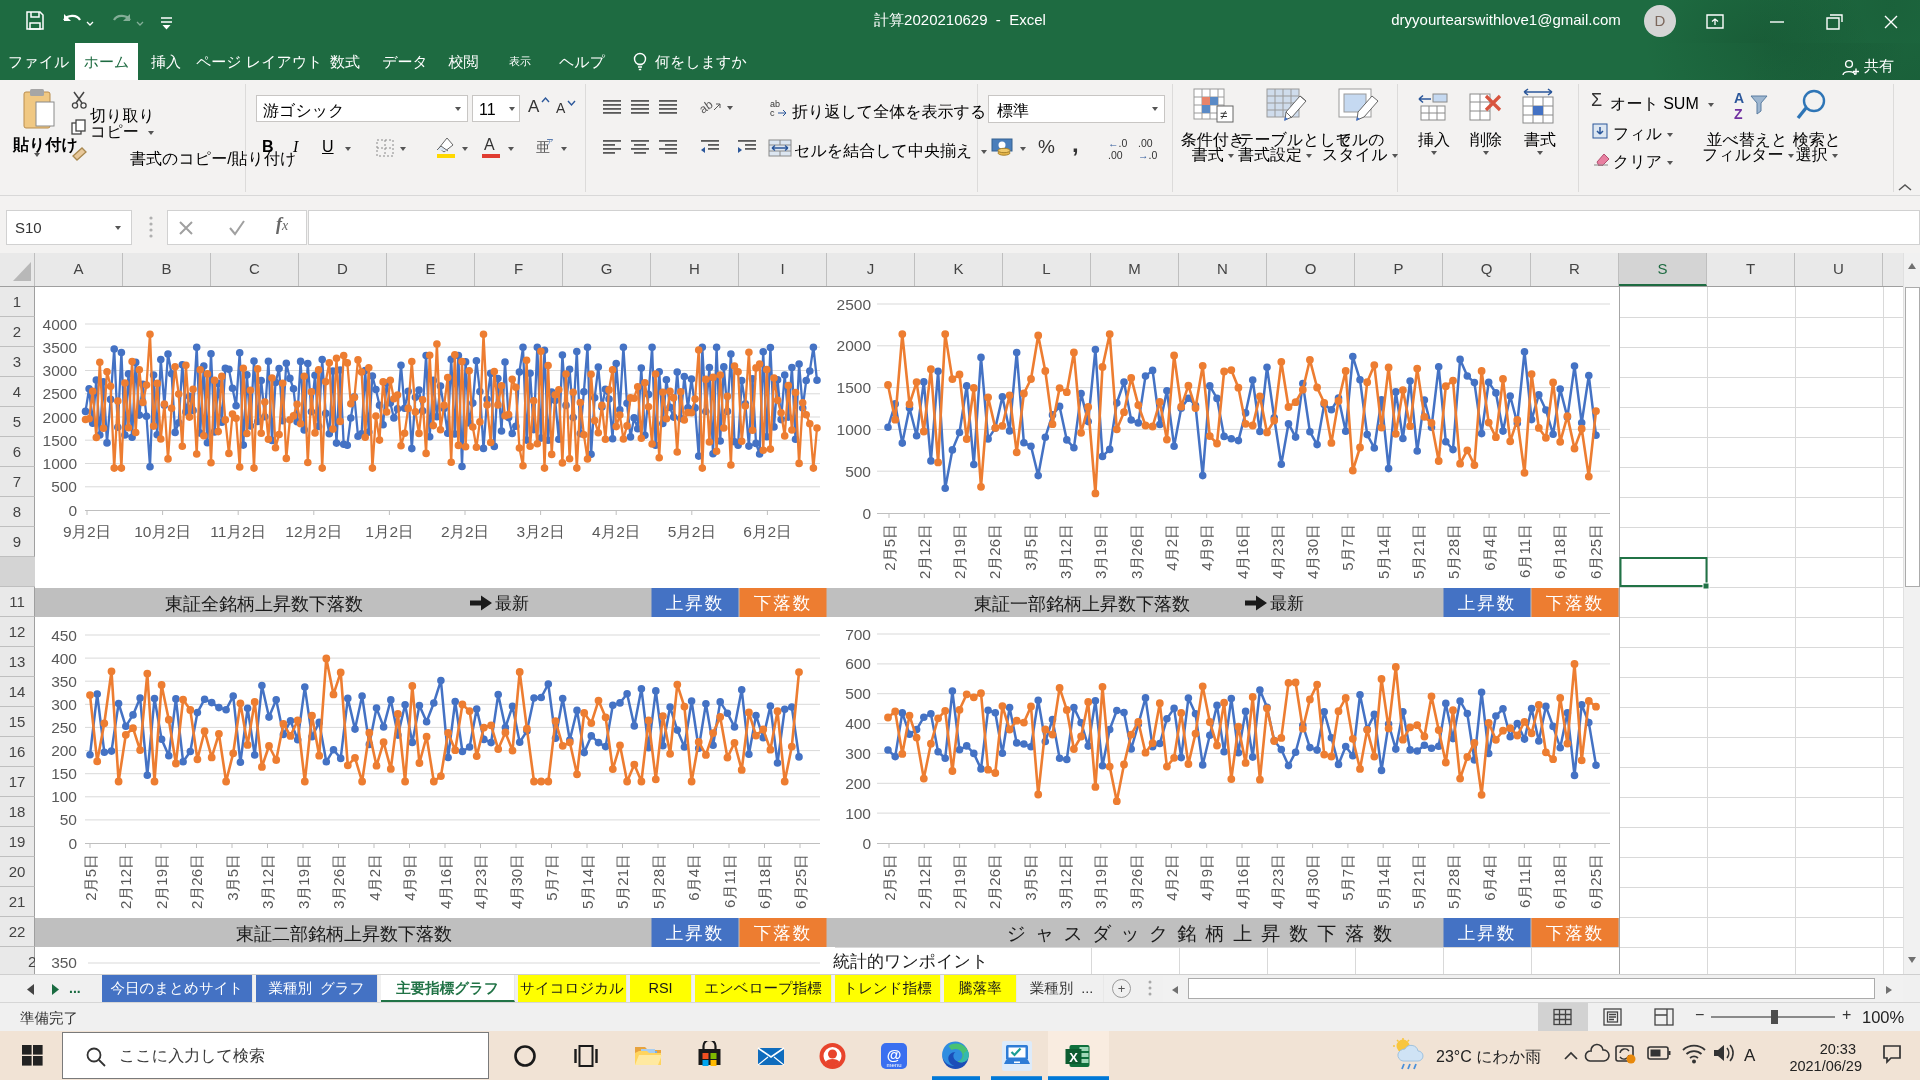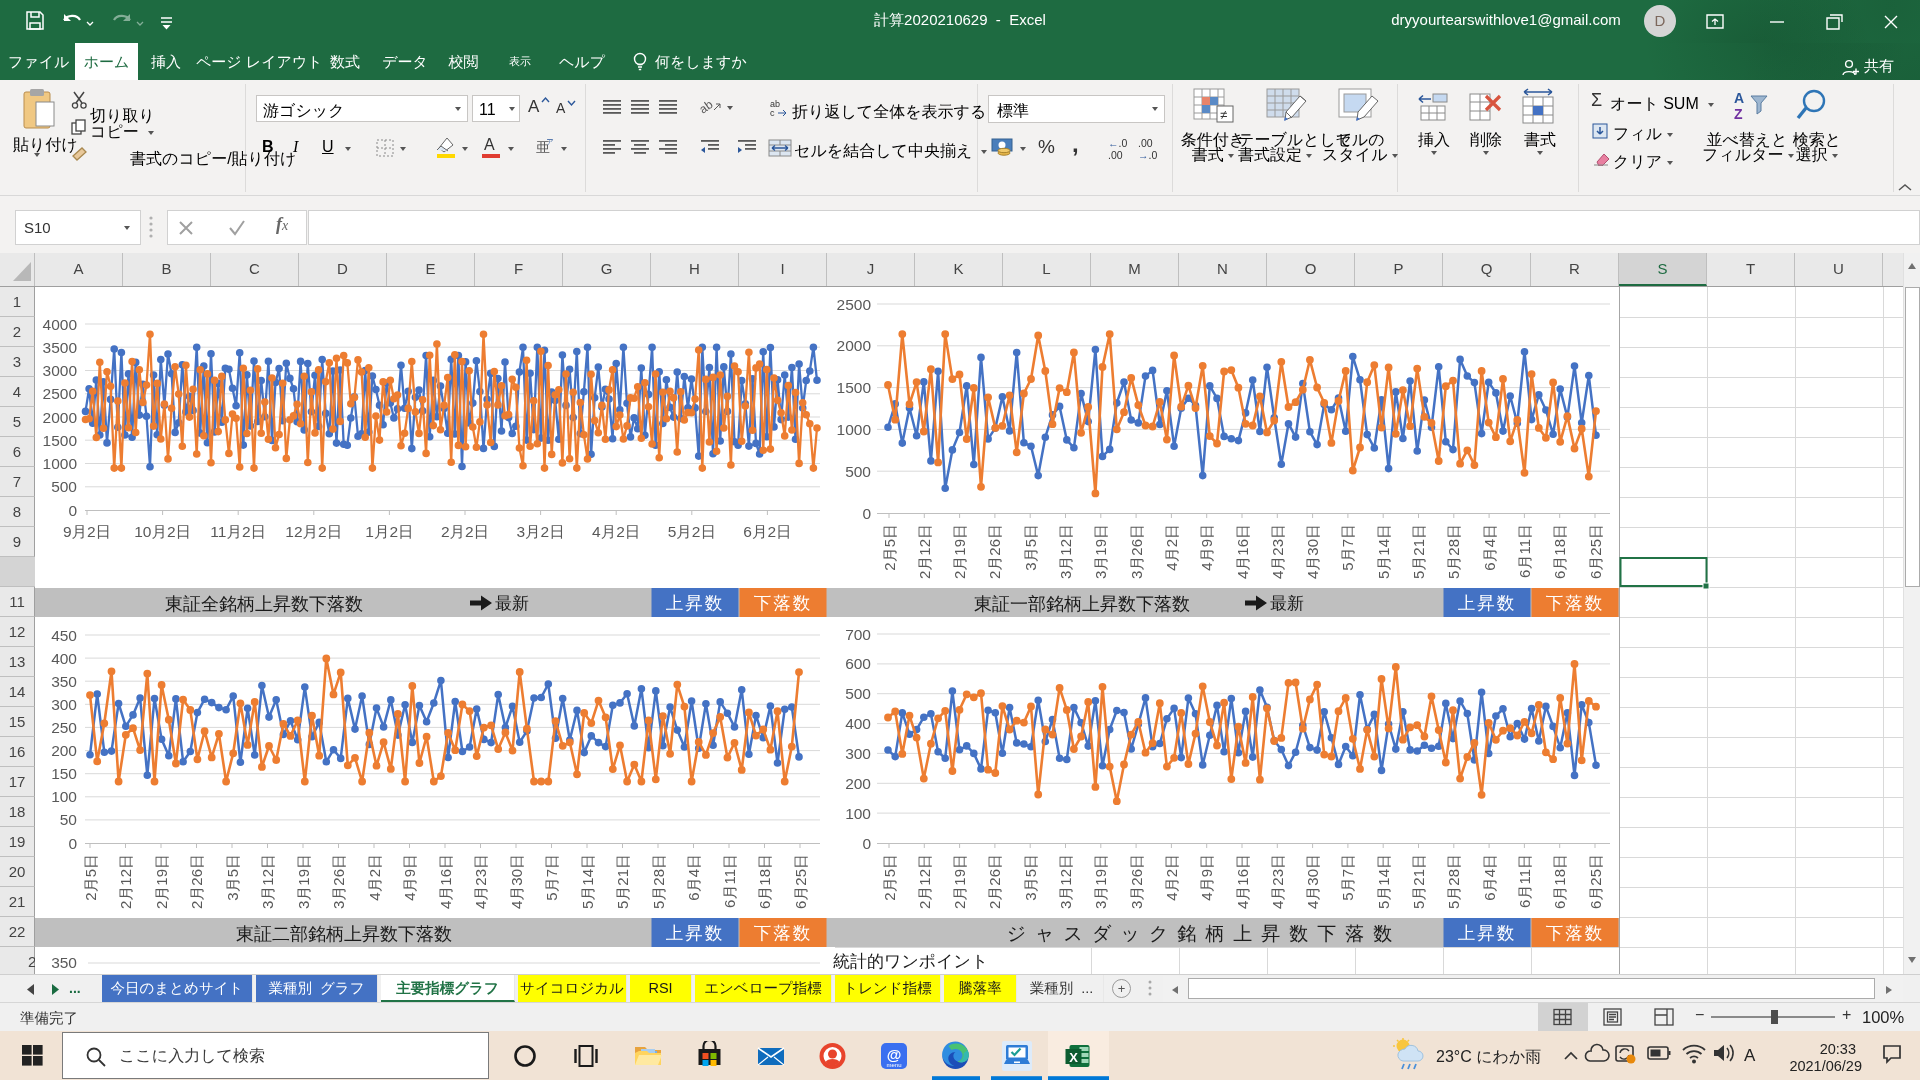--- a/index.html
+++ b/index.html
@@ -90,21 +90,21 @@
       </svg>
 <svg class="abs" style="left:1160px;top:181px" width="10" height="10" viewBox="0 0 10 10" stroke="#666" fill="none">
         <path d="M1 1v8h8M4 4l4 4M8 4.5V8H4.5"></path>
       </svg>
 </div>
 <svg class="abs" style="left:20px;top:88px" width="42" height="48" viewBox="0 0 42 48">
 <rect x="4" y="4" width="26" height="36" rx="2" fill="#f0c883" stroke="#b98d4e"></rect>
 <rect x="10" y="1" width="14" height="7" rx="1.5" fill="#a6a6a6"></rect>
 <rect x="16" y="14" width="18" height="24" fill="#fff" stroke="#8a8a8a"></rect>
 </svg>
-<div class="tx" style="left:13px;top:135px;width:54px;text-align:center;">貼り付け</div>
+<div class="tx" style="left:13px;top:135px;width:54px;text-align:center;font-weight:bold;">貼り付け</div>
 <i class="dna" style="left:34px;top:153px;"></i>
 <svg class="abs" style="left:71px;top:91px" width="18" height="72" viewBox="0 0 18 72" fill="none" stroke="#444" stroke-width="1.3">
 <path d="M3 1l8 11M13 1L5 12" stroke-width="1.5"></path>
       <circle cx="4" cy="14.5" r="2.6"></circle>
       <circle cx="12.5" cy="14.5" r="2.6"></circle>
 <g transform="translate(0,28)">
         <rect x="1" y="4" width="9" height="11" fill="#fff"></rect>
         <rect x="5" y="1" width="9" height="11" fill="#fff"></rect>
       </g>
 <g transform="translate(1,56)">
@@ -314,21 +314,21 @@
 <svg class="abs" style="left:1795px;top:88px" width="34" height="34" viewBox="0 0 34 34">
       <circle cx="19" cy="13" r="10" fill="none" stroke="#2e75b6" stroke-width="2.4"></circle>
       <path d="M11 20L3 30" stroke="#2e75b6" stroke-width="3.4"></path>
     </svg>
 <div class="tx" style="left:1782px;top:130px;width:70px;text-align:center;">検索と</div>
     <div class="tx" style="left:1782px;top:145px;width:70px;text-align:center;">選択 <i class="dn"></i></div>
 <svg class="abs" style="left:1898px;top:183px" width="14" height="9" viewBox="0 0 14 9">
       <path d="M1 7l6-5 6 5" stroke="#555" fill="none" stroke-width="1.5"></path>
     </svg>
 <div class="abs" style="left:0;top:196px;width:1920px;height:57px;background:#f3f2f1;">
-<div class="abs" style="left:6px;top:14px;width:126px;height:35px;background:#fff;border:1px solid #d1d1d1;margin-left:9px;">
+<div class="abs" style="left:6px;top:14px;width:126px;height:35px;background:#fff;border:1px solid #d1d1d1;">
         <div class="tx" style="left:8px;top:8px;font-size:15px;color:#333;">S10</div>
         <i class="dna" style="right:10px;top:15px;"></i>
       </div>
 <svg class="abs" style="left:149px;top:20px" width="4" height="24" viewBox="0 0 4 24">
         <g fill="#b0b0b0">
           <circle cx="2" cy="2" r="1.6"></circle>
           <circle cx="2" cy="8" r="1.6"></circle>
           <circle cx="2" cy="14" r="1.6"></circle>
           <circle cx="2" cy="20" r="1.6"></circle>
         </g>

